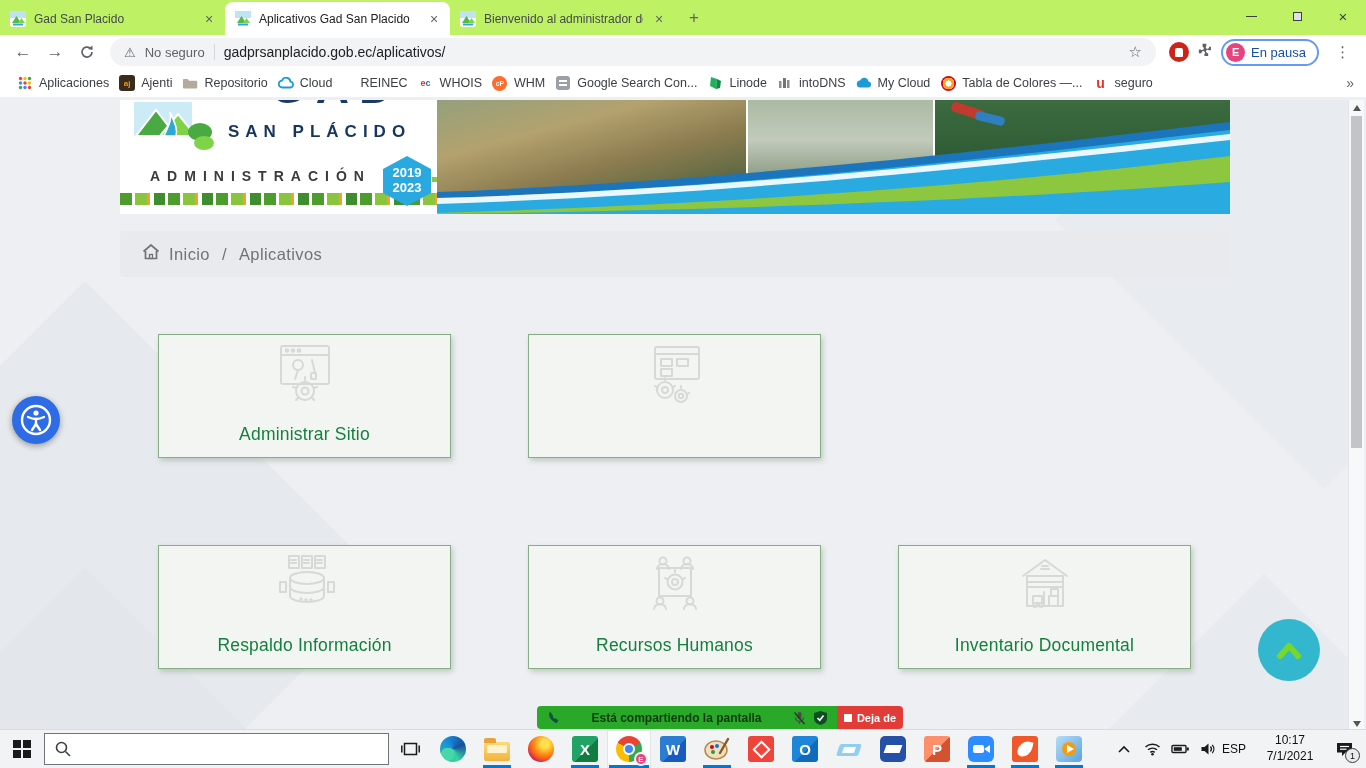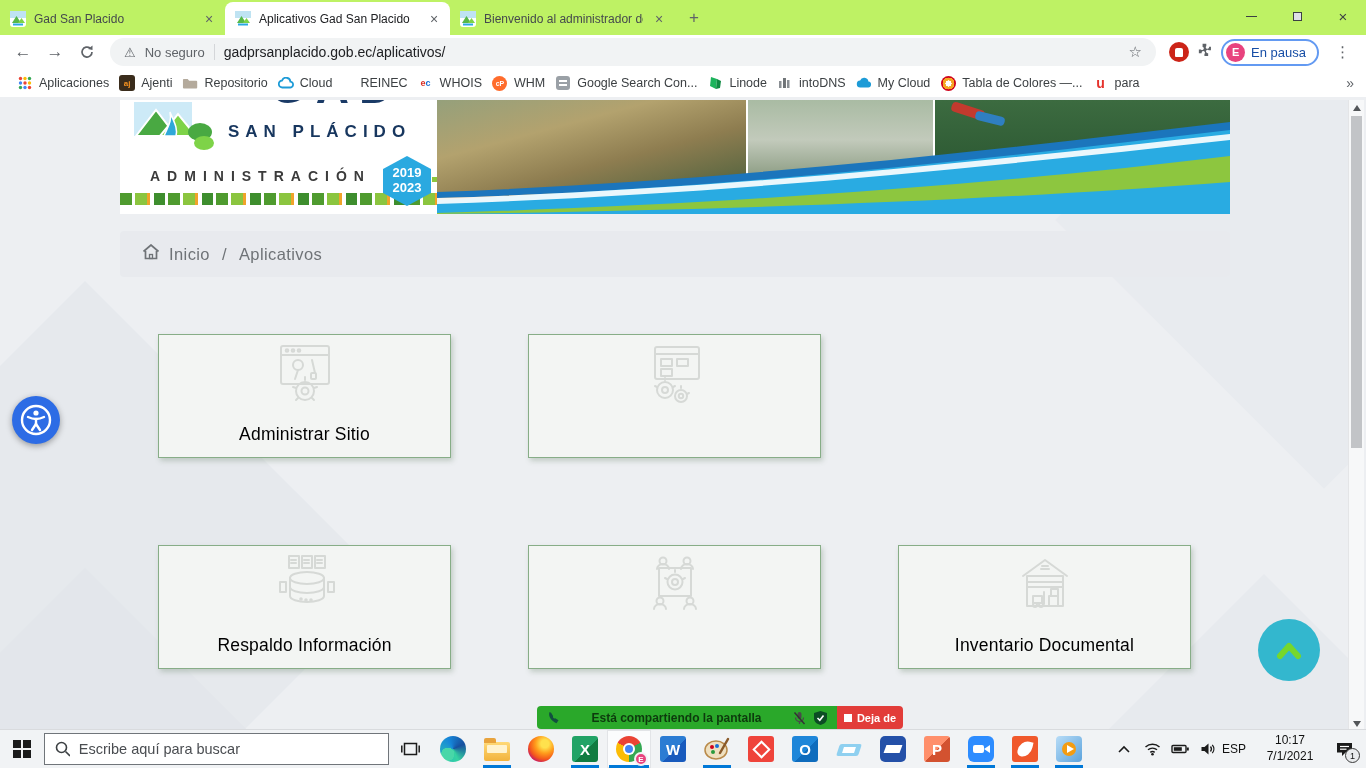--- a/index.html
+++ b/index.html
@@ -78,21 +78,21 @@
   .slide-blue{position:absolute;left:40px;top:14px;width:30px;height:9px;background:#2f7fc1;transform:rotate(14deg);border-radius:4px}
   .swoosh{position:absolute;left:317px;top:0;width:793px;height:114px}
 
   
   .breadcrumb{position:absolute;left:120px;top:131px;width:1110px;height:46px;background:#e8eaee;border-radius:4px;display:flex;align-items:center;padding:0 22px;gap:9px;color:#6f7377;font-size:16.5px;letter-spacing:.4px}
   .crumb-sep{margin:0 3px}
 
   
   .card{position:absolute;width:293px;height:124px;background:#f3f5f3;border:1px solid #87ad87;box-shadow:2px 3px 5px rgba(95,125,95,.3)}
   .card svg{position:absolute;left:50%;top:8px;transform:translateX(-50%)}
-  .card .clabel{position:absolute;left:0;right:0;bottom:12px;text-align:center;font-size:17.5px;color:#000000;letter-spacing:.2px}
+  .card .clabel{position:absolute;left:0;right:0;bottom:12px;text-align:center;font-size:17.5px;color:#15803d;letter-spacing:.2px}
   .c1{left:158px;top:234px}.c2{left:528px;top:234px}.c3{left:898px;top:234px}
   .c4{left:158px;top:445px}.c5{left:528px;top:445px}.c6{left:898px;top:445px}
   .lineart{stroke:#d6d9d6;fill:none;stroke-width:2;stroke-linecap:round;stroke-linejoin:round}
 
   
   .scrollbar{position:absolute;right:0;top:0;width:16px;height:632px;background:#f7f8f9;border-left:1px solid #e4e5e7}
   .sb-up,.sb-down{position:absolute;left:4px;width:0;height:0;border-left:4px solid transparent;border-right:4px solid transparent}
   .sb-up{top:5px;border-bottom:6px solid #54575a}
   .sb-down{bottom:5px;border-top:6px solid #54575a}
   .sb-thumb{position:absolute;left:2px;width:11px;top:16px;height:332px;background:#c2c4c7}
@@ -337,21 +337,21 @@
     <div class="bm">
         <span class="bmi">
           <span class="bm-colorwheel"></span>
         </span>
         <span>Tabla de Colores —...</span>
       </div>
     <div class="bm">
         <span class="bmi">
           <span class="bm-udemy">u</span>
         </span>
-        <span>para</span>
+        <span>seguro</span>
       </div>
     <span class="overflow">»</span>
   </div>
 
   <div class="content">
     <div class="bgshape bgs1"></div>
     <div class="bgshape bgs2"></div>
     <div class="bgshape bgs3"></div>
     <div class="bgshape bgs4"></div>
 
@@ -473,20 +473,21 @@
           <line x1="32" y1="25" x2="30" y2="24"></line>
           <circle cx="28" cy="7" r="3.5"></circle>
           <path d="M22 15 a6 5 0 0 1 12 0"></path>
           <circle cx="52" cy="7" r="3.5"></circle>
           <path d="M46 15 a6 5 0 0 1 12 0"></path>
           <circle cx="25" cy="47" r="3.5"></circle>
           <path d="M19 55 a6 5 0 0 1 12 0"></path>
           <circle cx="55" cy="47" r="3.5"></circle>
           <path d="M49 55 a6 5 0 0 1 12 0"></path>
         </svg>
+      <div class="clabel">Recursos Humanos</div>
     </div>
     <div class="card c6">
       <svg width="80" height="64" class="lineart">
           <polyline points="18,22 40,6 62,22"></polyline>
           <rect x="22" y="22" width="36" height="30"></rect>
           <line x1="22" y1="28" x2="58" y2="28"></line>
           <line x1="22" y1="33" x2="58" y2="33"></line>
           <line x1="37" y1="12" x2="43" y2="12"></line>
           <line x1="36" y1="15" x2="44" y2="15"></line>
           <rect x="44" y="42" width="9" height="10"></rect>
@@ -552,21 +553,20 @@
           <i></i>
           <i></i>
           <i></i>
         </span>
       </div>
     <div class="tb-search">
       <svg width="16" height="16">
           <circle cx="6.5" cy="6.5" r="5" fill="none" stroke="#3c4043" stroke-width="1.6"></circle>
           <line x1="10.5" y1="10.5" x2="15" y2="15" stroke="#3c4043" stroke-width="1.6"></line>
         </svg>
-      <input type="text" placeholder="Escribe aquí para buscar" style="">
     </div>
     <div class="tb-taskview">
         <svg width="19" height="16">
           <rect x="3.5" y="2.5" width="12" height="11" fill="none" stroke="#1b1b1b" stroke-width="1.5"></rect>
           <line x1="0.8" y1="4.5" x2="0.8" y2="11.5" stroke="#1b1b1b" stroke-width="1.5"></line>
           <line x1="18.2" y1="4.5" x2="18.2" y2="11.5" stroke="#1b1b1b" stroke-width="1.5"></line>
         </svg>
       </div>
 
     <div class="tb-apps">

